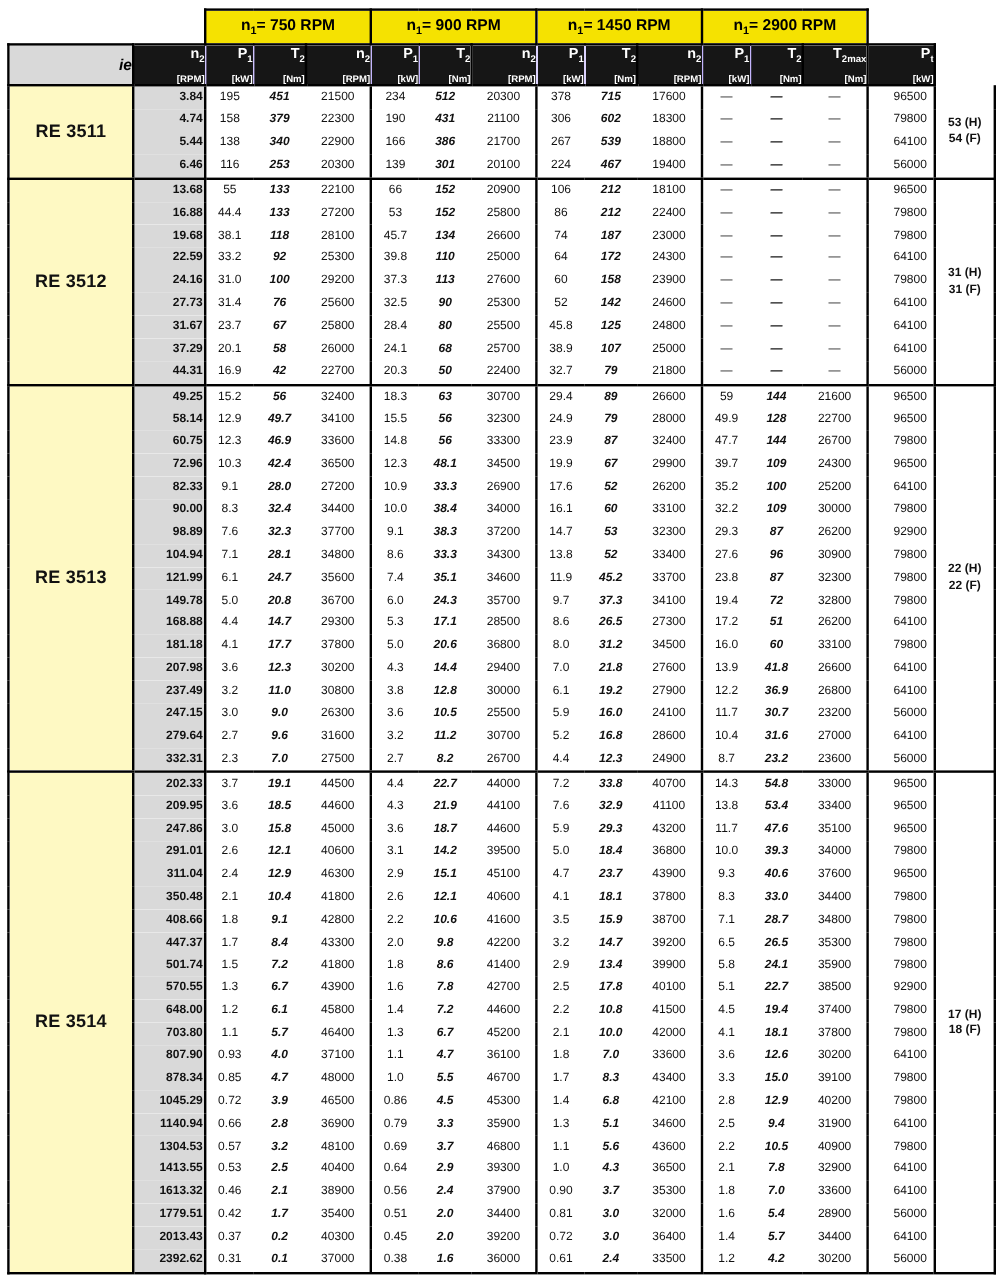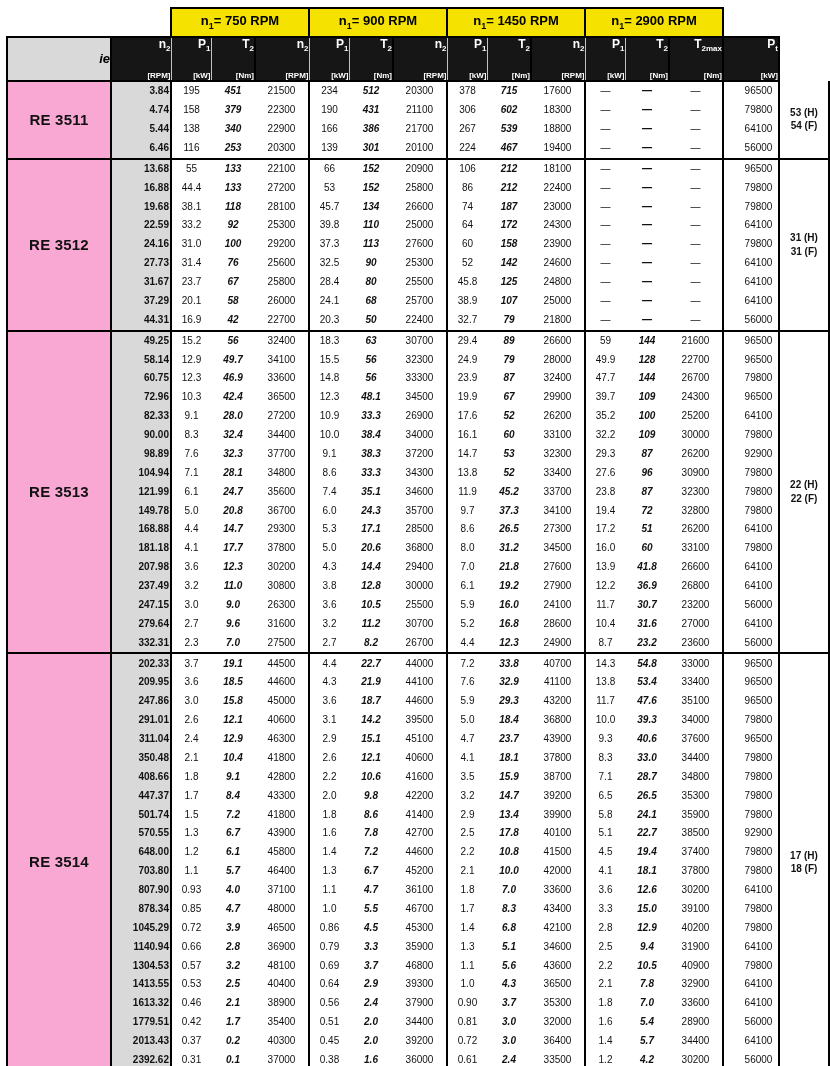--- a/index.html
+++ b/index.html
@@ -9,28 +9,28 @@
   .tbl td,.tbl th{padding:0;line-height:1.05;overflow:hidden;white-space:nowrap;}
   
   .corner-blank{background:#fff;border:none;}
   th.speed-head{background:#F5E201;border:2.5px solid #000;height:27px;font-size:13px;font-weight:700;text-align:center;color:#000;}
   th.speed-head b{font-weight:800;}
   th.speed-head sub{font-size:9px;}
   
   tr.subhead th{background:#161616;color:#fff;height:32px;text-align:right;vertical-align:middle;border-bottom:2.5px solid #000;border-top:2px solid #000;}
   tr.subhead th .sym{font-size:12px;font-weight:700;display:block;}
   tr.subhead th sub{font-size:8px;}
-  tr.subhead th .unit{display:block;font-size:8px;font-weight:700;margin-top:18px;}
+  tr.subhead th .unit{display:block;font-size:8px;font-weight:700;margin-top:8px;}
   th.ie-head{background:#D9D9D9 !important;color:#000 !important;font-style:italic;font-size:13px;font-weight:800;border-left:2.5px solid #000;border-right:2.5px solid #000;}
   tr.subhead th.sep{border-left:1px solid #c4b5fd;}
   tr.subhead th.bl-thick{border-left:2.5px solid #000;}
   tr.subhead th.br-thick{border-right:2.5px solid #000;}
   
   tbody td{height:18.88px;font-size:10px;text-align:center;vertical-align:middle;background:#fff;}
-  td.cell-model{background:#f9a8d4;border-left:2.5px solid #000;border-bottom:2.5px solid #000;font-weight:700;font-size:15px;letter-spacing:.2px;text-align:center;}
+  td.cell-model{background:#fef9c3;border-left:2.5px solid #000;border-bottom:2.5px solid #000;font-weight:700;font-size:15px;letter-spacing:.2px;text-align:center;}
   td.c-ie{background:#D9D9D9;border-left:2.5px solid #000;border-right:2.5px solid #000;font-weight:700;text-align:right;padding-right:1px;font-size:10px;}
   td.c-p1{font-weight:700;font-style:italic;}
   td.bl-thick{border-left:2.5px solid #000;}
   td.c-t2max{border-left:2.5px solid #000;border-right:2.5px solid #000;padding-left:15px;}
   td.cell-pt{border-right:2.5px solid #000;border-bottom:2.5px solid #000;font-size:10px;font-weight:600;line-height:1.35;}
   tr.group-end td{border-bottom:2.5px solid #000;}
 </style>
 </head>
 <body>
 

